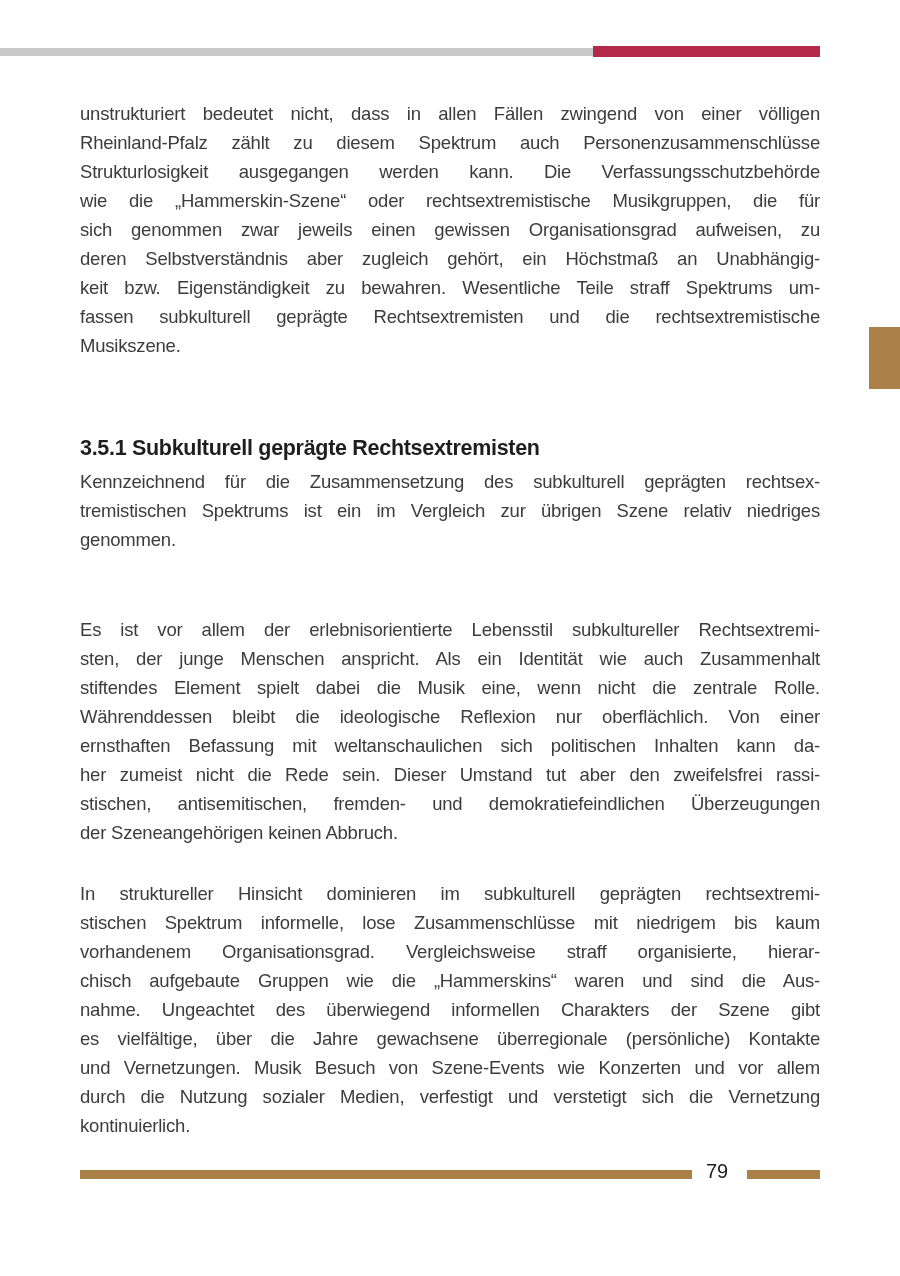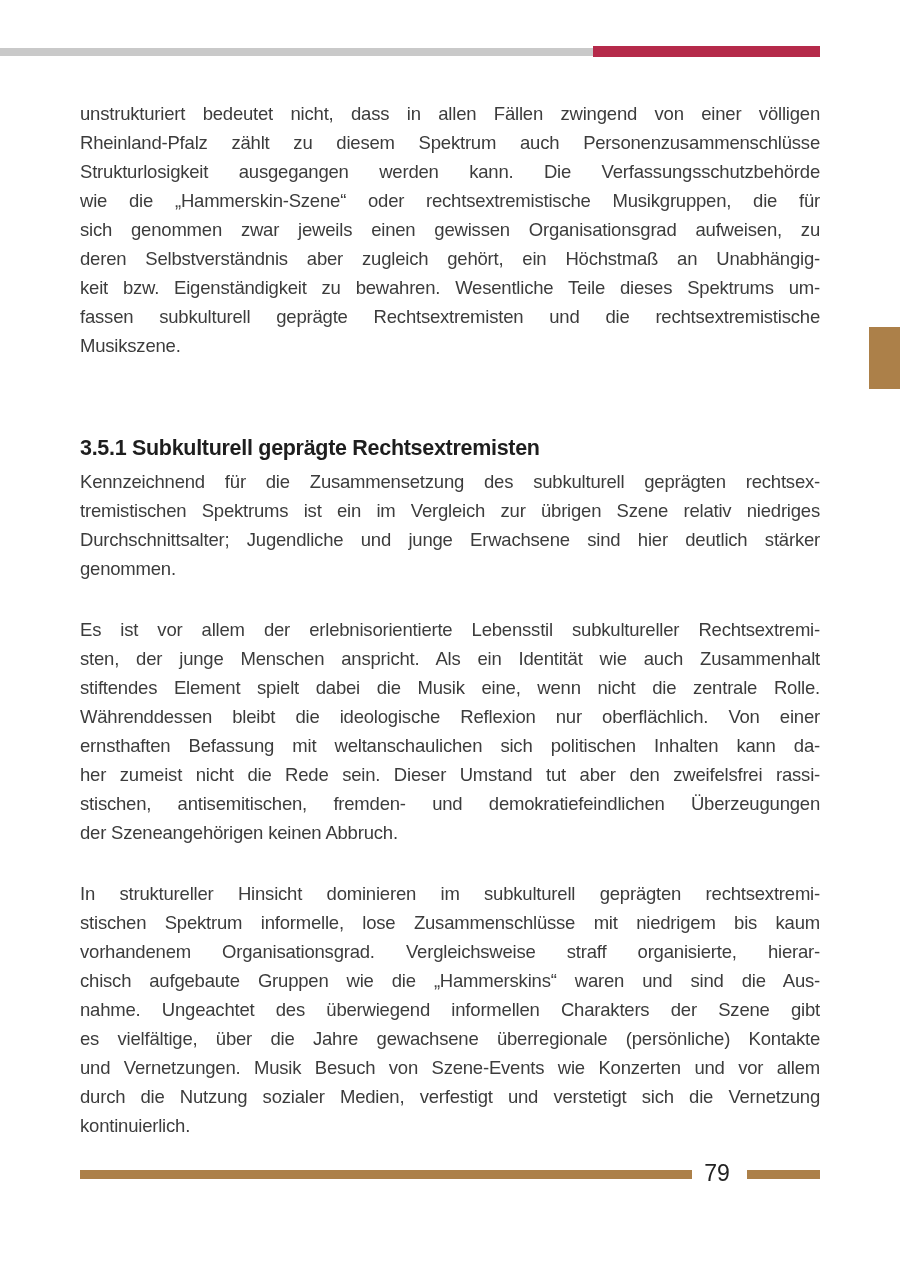--- a/index.html
+++ b/index.html
@@ -76,21 +76,21 @@
     position: absolute;
     left: 80px; top: 1170px;
     width: 612px; height: 9px;
     background: var(--c-brown, #AC8049);
   }
   .page-number {
     position: absolute;
     left: 697px; top: 1160px;
     width: 40px;
     text-align: center;
-    font-size: 23px;
+    font-size: 20px;
     color: #222222;
   }
   .footer-rule-short {
     position: absolute;
     left: 747px; top: 1170px;
     width: 73px; height: 9px;
     background: var(--c-brown, #AC8049);
   }
 </style>
 </head>
@@ -103,31 +103,30 @@
 
   <div class="side-tab"></div>
 
   <div id="para1" class="textblock">
       <div class="line">unstrukturiert bedeutet nicht, dass in allen Fällen zwingend von einer völligen</div>
       <div class="line">Rheinland-Pfalz zählt zu diesem Spektrum auch Personenzusammenschlüsse</div>
       <div class="line">Strukturlosigkeit ausgegangen werden kann. Die Verfassungsschutzbehörde</div>
       <div class="line">wie die „Hammerskin-Szene“ oder rechtsextremistische Musikgruppen, die für</div>
       <div class="line">sich genommen zwar jeweils einen gewissen Organisationsgrad aufweisen, zu</div>
       <div class="line">deren Selbstverständnis aber zugleich gehört, ein Höchstmaß an Unabhängig-</div>
-      <div class="line">keit bzw. Eigenständigkeit zu bewahren. Wesentliche Teile dieses Spektrums um-</div>
+      <div class="line">keit bzw. Eigenständigkeit zu bewahren. Wesentliche Teile straff Spektrums um-</div>
       <div class="line">fassen subkulturell geprägte Rechtsextremisten und die rechtsextremistische</div>
       <div class="line line-last">Musikszene.</div>
     </div>
 
   <h2 class="section-heading">3.5.1 Subkulturell geprägte Rechtsextremisten</h2>
 
   <div id="para2" class="textblock">
       <div class="line">Kennzeichnend für die Zusammensetzung des subkulturell geprägten rechtsex-</div>
       <div class="line">tremistischen Spektrums ist ein im Vergleich zur übrigen Szene relativ niedriges</div>
-      <div class="line">Durchschnittsalter; Jugendliche und junge Erwachsene sind hier deutlich stärker</div>
       <div class="line line-last">genommen.</div>
     </div>
 
   <div id="para3" class="textblock">
       <div class="line">Es ist vor allem der erlebnisorientierte Lebensstil subkultureller Rechtsextremi-</div>
       <div class="line">sten, der junge Menschen anspricht. Als ein Identität wie auch Zusammenhalt</div>
       <div class="line">stiftendes Element spielt dabei die Musik eine, wenn nicht die zentrale Rolle.</div>
       <div class="line">Währenddessen bleibt die ideologische Reflexion nur oberflächlich. Von einer</div>
       <div class="line">ernsthaften Befassung mit weltanschaulichen sich politischen Inhalten kann da-</div>
       <div class="line">her zumeist nicht die Rede sein. Dieser Umstand tut aber den zweifelsfrei rassi-</div>

